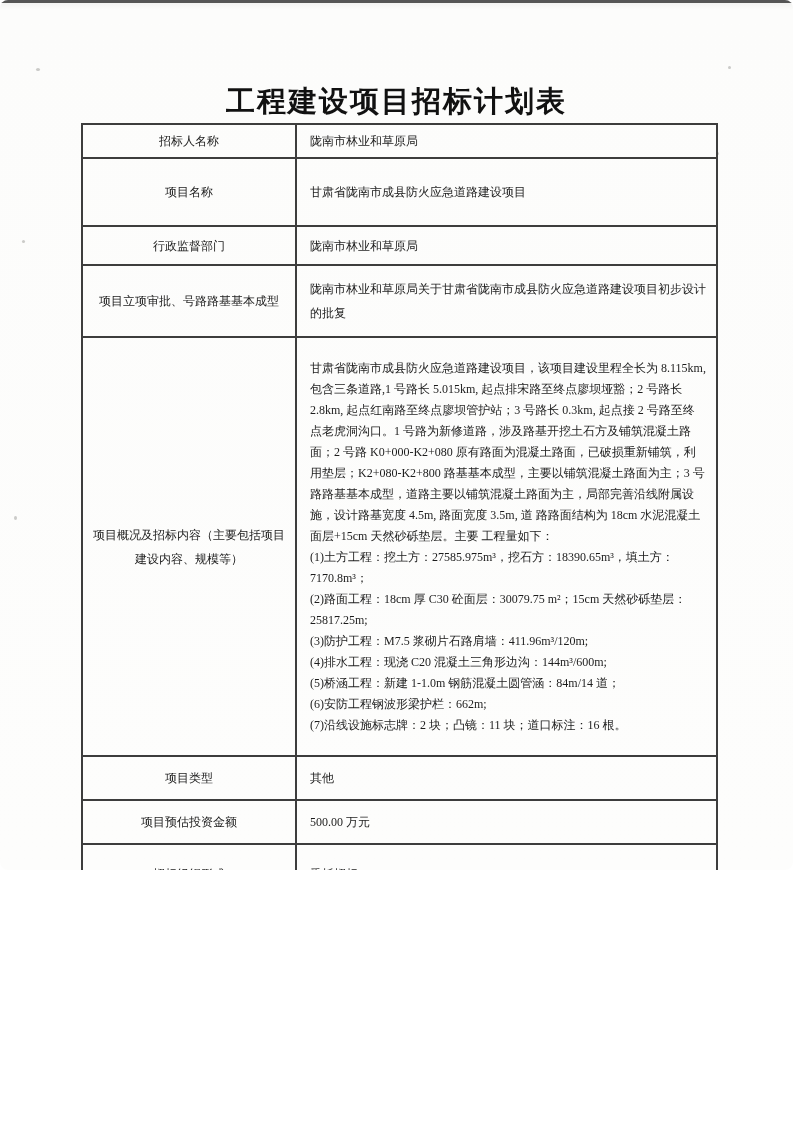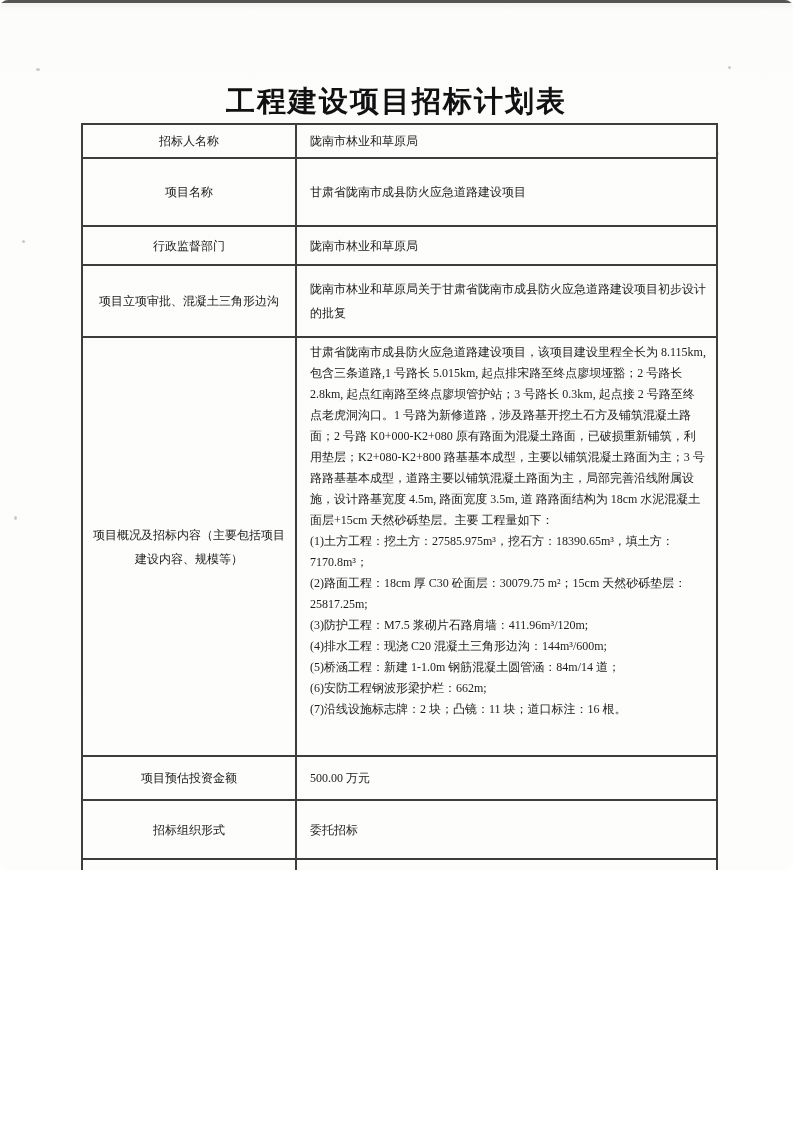--- a/index.html
+++ b/index.html
@@ -52,21 +52,21 @@
     line-height: 24px;
   }
   td.val {
     text-align: left;
     vertical-align: middle;
     padding: 4px 10px 4px 13px;
     line-height: 24px;
   }
   td.val-top {
     vertical-align: top;
-    padding-top: 4px;
+    padding-top: 20px;
     font-size: 15.4px;
     line-height: 21px;
     white-space: pre-line;
   }
   tr.h34  { height: 34px;  }
   tr.h68  { height: 68px;  }
   tr.h39  { height: 39px; margin-left: 36px;  }
   tr.h72  { height: 72px;  }
   tr.h419 { height: 419px; }
   tr.h44  { height: 44px;  }
@@ -99,33 +99,37 @@
       </tr>
       <tr class="h68">
         <td class="lbl">项目名称</td>
         <td class="val">甘肃省陇南市成县防火应急道路建设项目</td>
       </tr>
       <tr class="h39">
         <td class="lbl">行政监督部门</td>
         <td class="val">陇南市林业和草原局</td>
       </tr>
       <tr class="h72">
-        <td class="lbl">项目立项审批、混凝土三角形边沟</td>
+        <td class="lbl">项目立项审批、号路路基基本成型</td>
         <td class="val">陇南市林业和草原局关于甘肃省陇南市成县防火应急道路建设项目初步设计的批复</td>
       </tr>
       <tr class="h419">
         <td class="lbl">项目概况及招标内容（主要包括项目建设内容、规模等）</td>
         <td class="val val-top">甘肃省陇南市成县防火应急道路建设项目，该项目建设里程全长为 8.115km, 包含三条道路,1 号路长 5.015km, 起点排宋路至终点廖坝垭豁；2 号路长 2.8km, 起点红南路至终点廖坝管护站；3 号路长 0.3km, 起点接 2 号路至终点老虎洞沟口。1 号路为新修道路，涉及路基开挖土石方及铺筑混凝土路面；2 号路 K0+000-K2+080 原有路面为混凝土路面，已破损重新铺筑，利用垫层；K2+080-K2+800 路基基本成型，主要以铺筑混凝土路面为主；3 号路路基基本成型，道路主要以铺筑混凝土路面为主，局部完善沿线附属设施，设计路基宽度 4.5m, 路面宽度 3.5m, 道 路路面结构为 18cm 水泥混凝土面层+15cm 天然砂砾垫层。主要 工程量如下：
 (1)土方工程：挖土方：27585.975m³，挖石方：18390.65m³，填土方：7170.8m³；
 (2)路面工程：18cm 厚 C30 砼面层：30079.75 m²；15cm 天然砂砾垫层：25817.25m;
 (3)防护工程：M7.5 浆砌片石路肩墙：411.96m³/120m;
 (4)排水工程：现浇 C20 混凝土三角形边沟：144m³/600m;
 (5)桥涵工程：新建 1-1.0m 钢筋混凝土圆管涵：84m/14 道；
 (6)安防工程钢波形梁护栏：662m;
 (7)沿线设施标志牌：2 块；凸镜：11 块；道口标注：16 根。</td>
+      </tr>
+      <tr class="h44">
+        <td class="lbl">项目类型</td>
+        <td class="val">其他</td>
       </tr>
       <tr class="h44">
         <td class="lbl">项目预估投资金额</td>
         <td class="val">500.00 万元</td>
       </tr>
       <tr class="h59">
         <td class="lbl">招标组织形式</td>
         <td class="val">委托招标</td>
       </tr>
       <tr class="h67">

